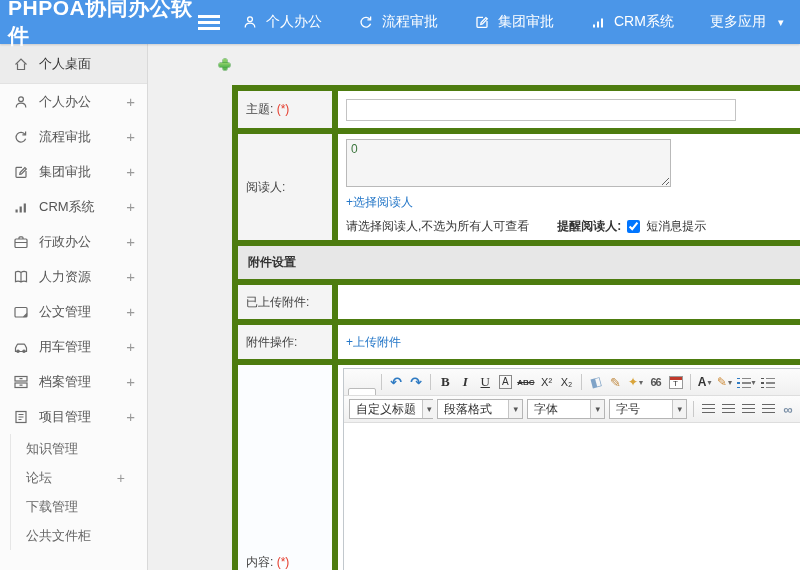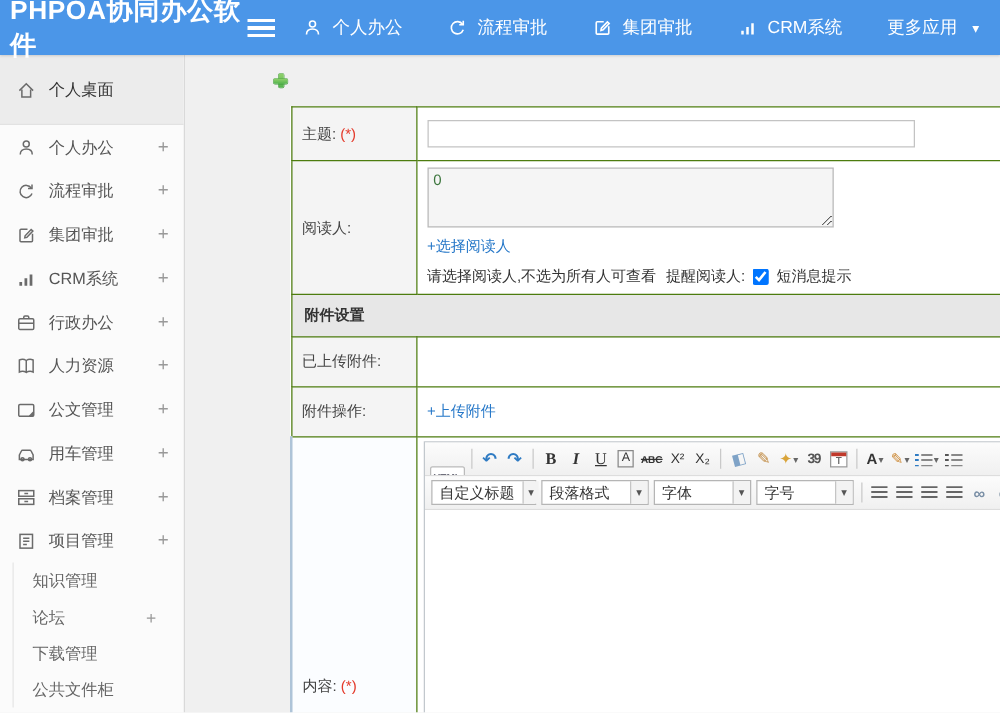--- a/index.html
+++ b/index.html
@@ -27,21 +27,21 @@
 
   
   .layout { display:flex; height:526px; }
 
   
   .sidebar { width:148px; background:#fbfbfb; border-right:1px solid #d9d9d9; flex:none; overflow:hidden; }
   .side-item {
     height:35px; display:flex; align-items:center;
     padding:0 12px 0 13px; color:#555; font-size:13px; cursor:pointer;
   }
-  .side-item.active { height:56px; background:#ececec; border-bottom:1px solid #e2e2e2; color:#333; }
+  .side-item.active { height:40px; background:#ececec; border-bottom:1px solid #e2e2e2; color:#333; }
   .sicon { width:16px; height:16px; margin-right:10px; flex:none; }
   .sicon svg { width:16px; height:16px; stroke:#6b6b6b; fill:none; stroke-width:1.2; }
   .slabel { flex:1; }
   .exp { color:#999; font-size:15px; font-weight:300; }
   .subnav { margin-left:10px; border-left:1px solid #e6e6e6; }
   .sub-item {
     height:29px; display:flex; align-items:center;
     padding:0 22px 0 15px; color:#666; font-size:13px; cursor:pointer;
   }
   .sub-item .exp { margin-left:auto; font-size:14px; }
@@ -54,35 +54,35 @@
     content:""; position:absolute; left:4.5px; top:1px; width:4px; height:11px;
     background:linear-gradient(#8fd06a,#54b44e); border-radius:1px; box-shadow:0 0 0 .5px #3f9a3a;
   }
   .plus-ico::after {
     content:""; position:absolute; top:4.5px; left:1px; width:11px; height:4px;
     background:linear-gradient(#8fd06a,#54b44e); border-radius:1px; box-shadow:0 0 0 .5px #3f9a3a;
   }
 
   
   .form-table { margin:14px 0 0 14px; border-collapse:collapse; width:640px; background:#fff; }
-  .form-table td { border:1px solid #4d7c0f; padding:5px 8px; vertical-align:middle; font-size:12px; }
+  .form-table td { border:6px solid #4d7c0f; padding:5px 8px; vertical-align:middle; font-size:12px; }
   td.lbl { width:100px; background:#f4f4f4; color:#444; }
   .req { color:#e43b2c; }
   td.section-td { background:#e7e7e7; font-weight:bold; color:#333; padding:8px 10px; }
   .row-subject td { height:43px; }
   .row-uploaded td, .row-ops td { height:40px; }
   .subject-input { width:390px; height:22px; border:1px solid #c3c3c3; padding:2px 4px;
     font:12px "Liberation Sans","DejaVu Sans",sans-serif; background:#fff; }
   .readers-ta { width:325px; height:48px; border:1px solid #b9b9b9; background:#f5f5f5;
     color:#3c763d; font:12px "Liberation Sans","DejaVu Sans",sans-serif; padding:2px 4px;
     resize:both; display:block; }
   .link { color:#2577c8; text-decoration:none; cursor:pointer; }
   .readers-link { display:inline-block; margin-top:7px; }
   .hint-row { margin-top:7px; display:flex; align-items:center; gap:4px; color:#333; }
-  .remind { font-weight:normal; margin-left:4px;text-align:center; }
+  .remind { font-weight:bold; margin-left:24px;text-align:center; }
   .hint-row input[type=checkbox] { margin:0 2px; }
   td.content-lbl { background:#fbfdff; }
   .row-content { border-left:2px solid #aec4d8; }
   .row-content td { height:400px; vertical-align:middle; }
   .row-content td.editor-cell { vertical-align:top; padding:3px 0 0 5px; }
 
   
   .editor { width:470px; border:1px solid #c2c8cd; background:#fff; }
   .tb { display:flex; align-items:center; background:linear-gradient(#fcfcfc,#f0f0f0);
     border-bottom:1px solid #ddd; padding:2px 3px; height:27px; overflow:hidden; }
@@ -356,21 +356,21 @@
             <span class="tbtn g-strike">ABC</span>
             <span class="tbtn g-supsub">X²</span>
             <span class="tbtn g-supsub">X₂</span>
             <span class="sep"></span>
             <span class="tbtn g-eraser">◧</span>
             <span class="tbtn g-brush">✎</span>
             <span class="tbtn">
                     <span class="g-wand">✦</span>
                     <span class="mini-caret">▾</span>
                   </span>
-            <span class="tbtn g-quote">39</span>
+            <span class="tbtn g-quote">66</span>
             <span class="tbtn">
                     <span class="cal">
                       <span>T</span>
                     </span>
                   </span>
             <span class="sep"></span>
             <span class="tbtn">
                     <span class="g-fontcolor">A</span>
                     <span class="mini-caret">▾</span>
                   </span>

